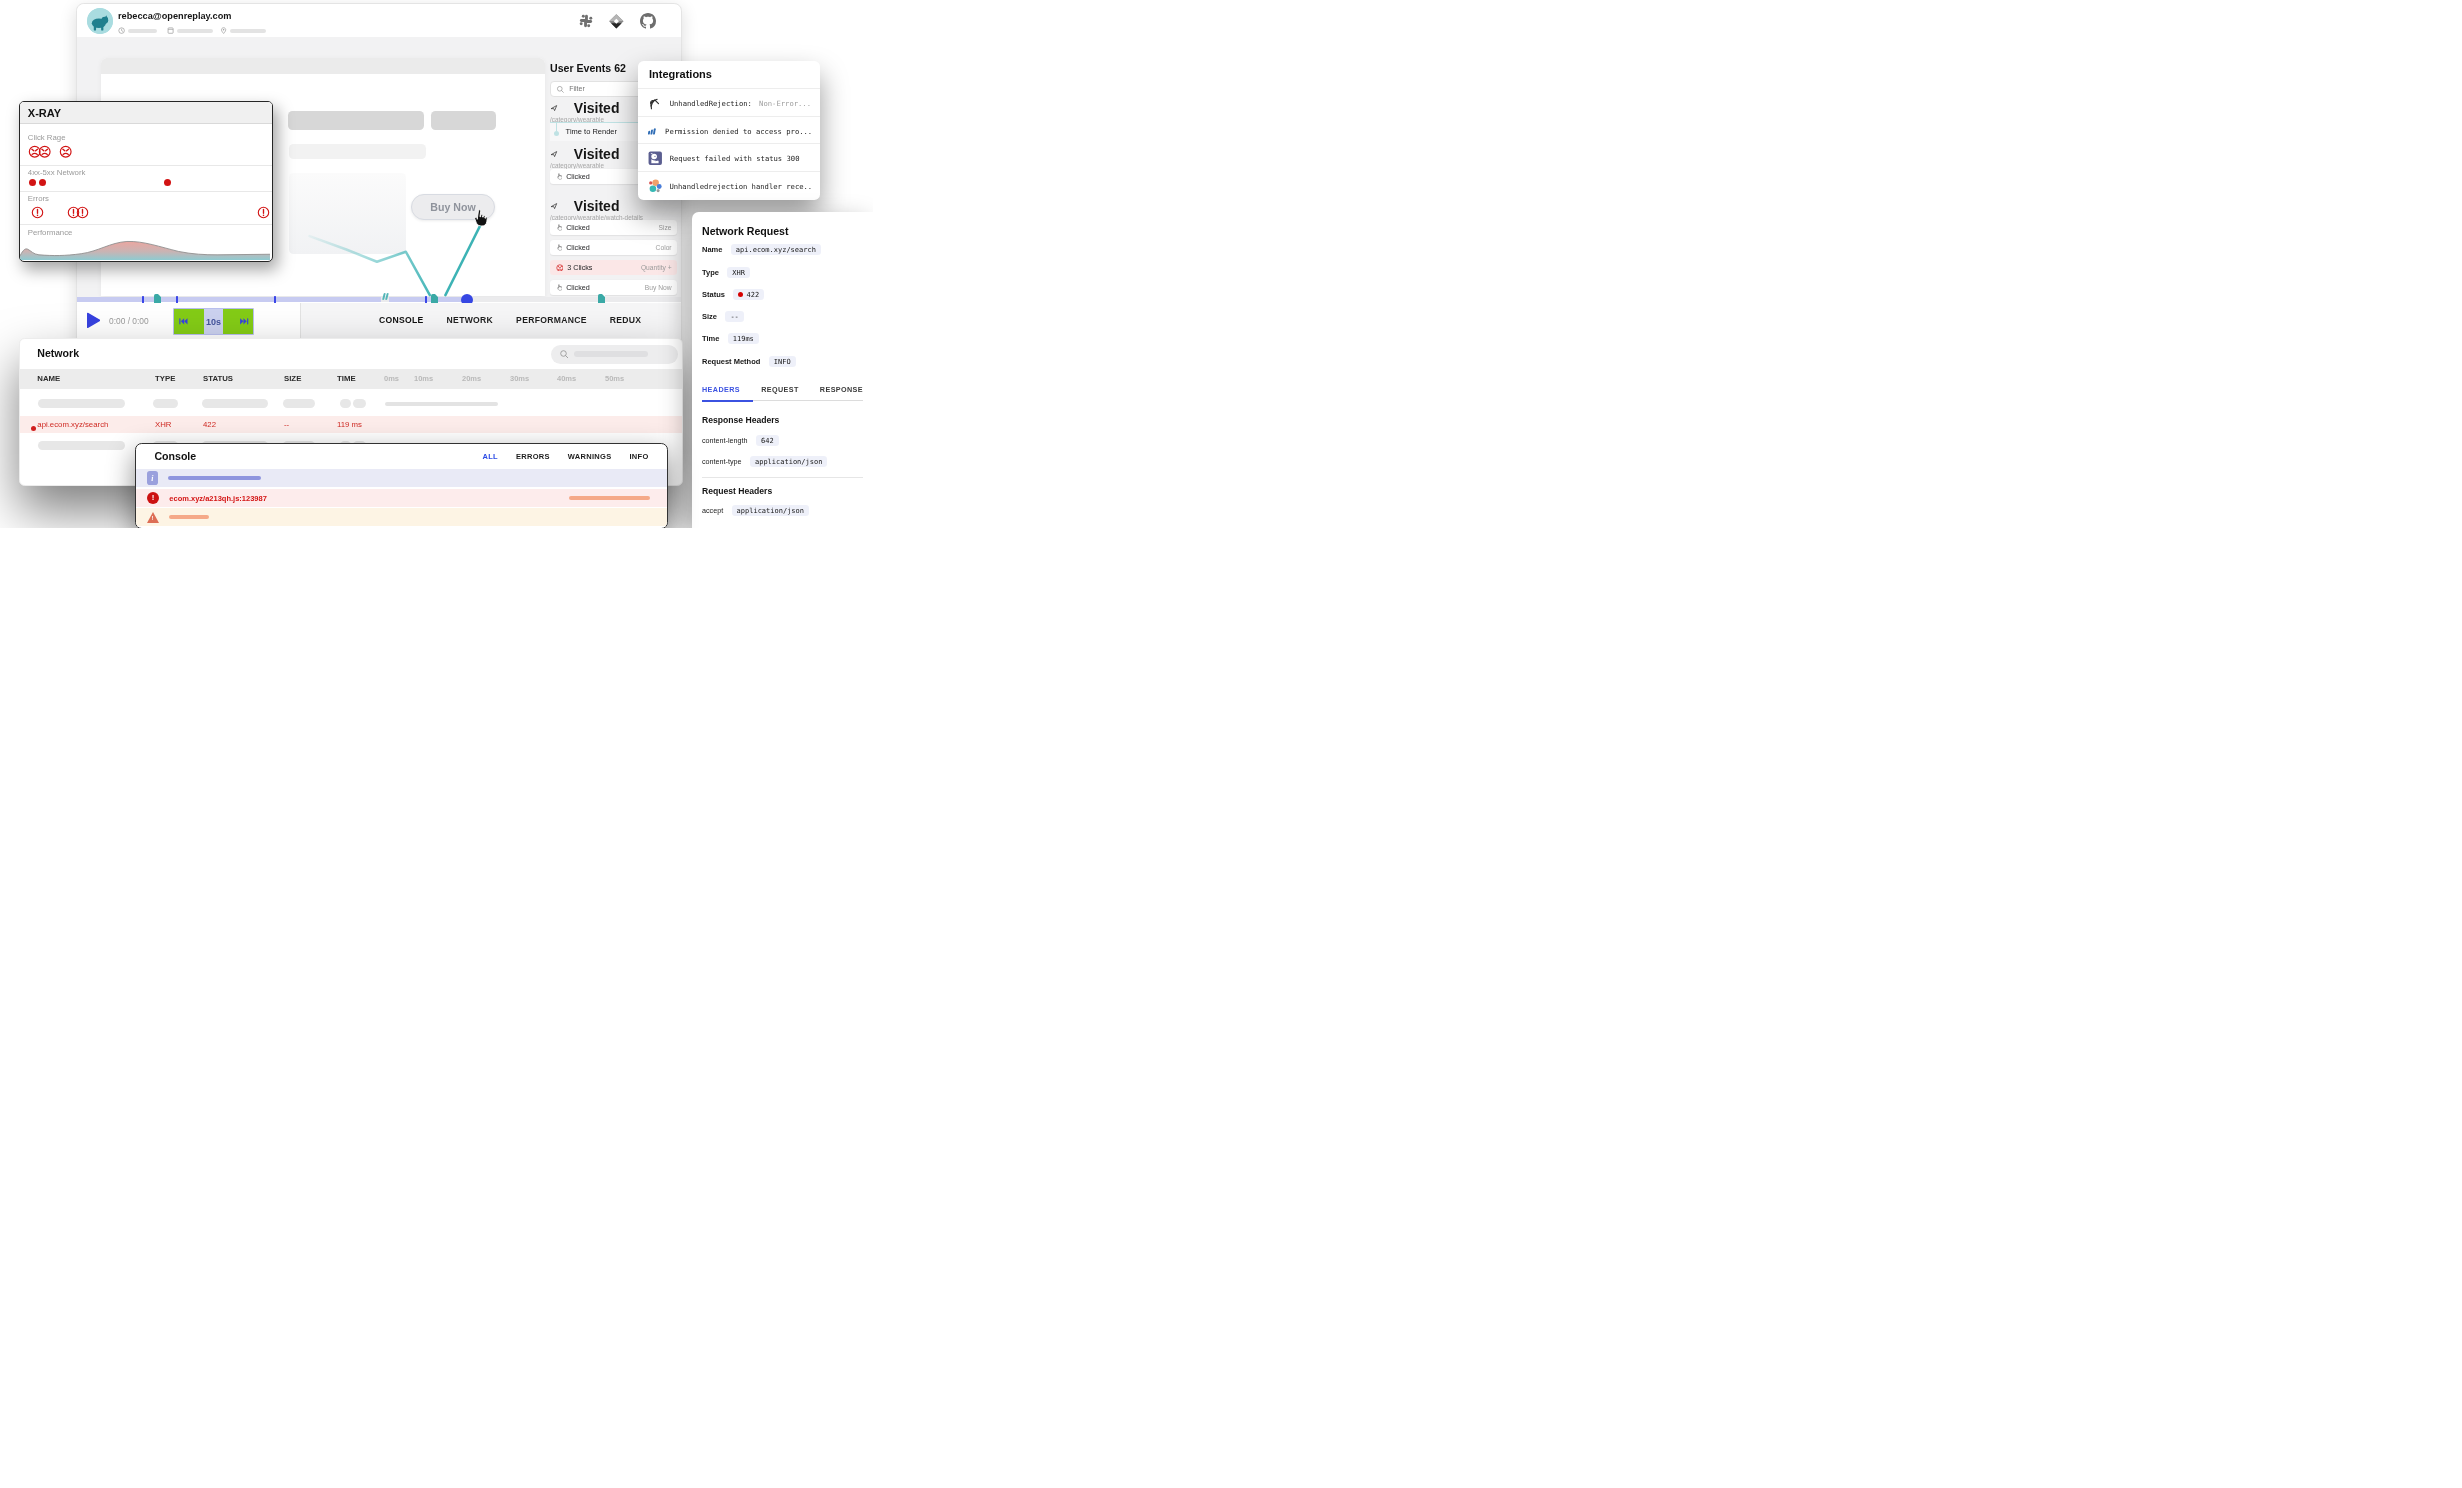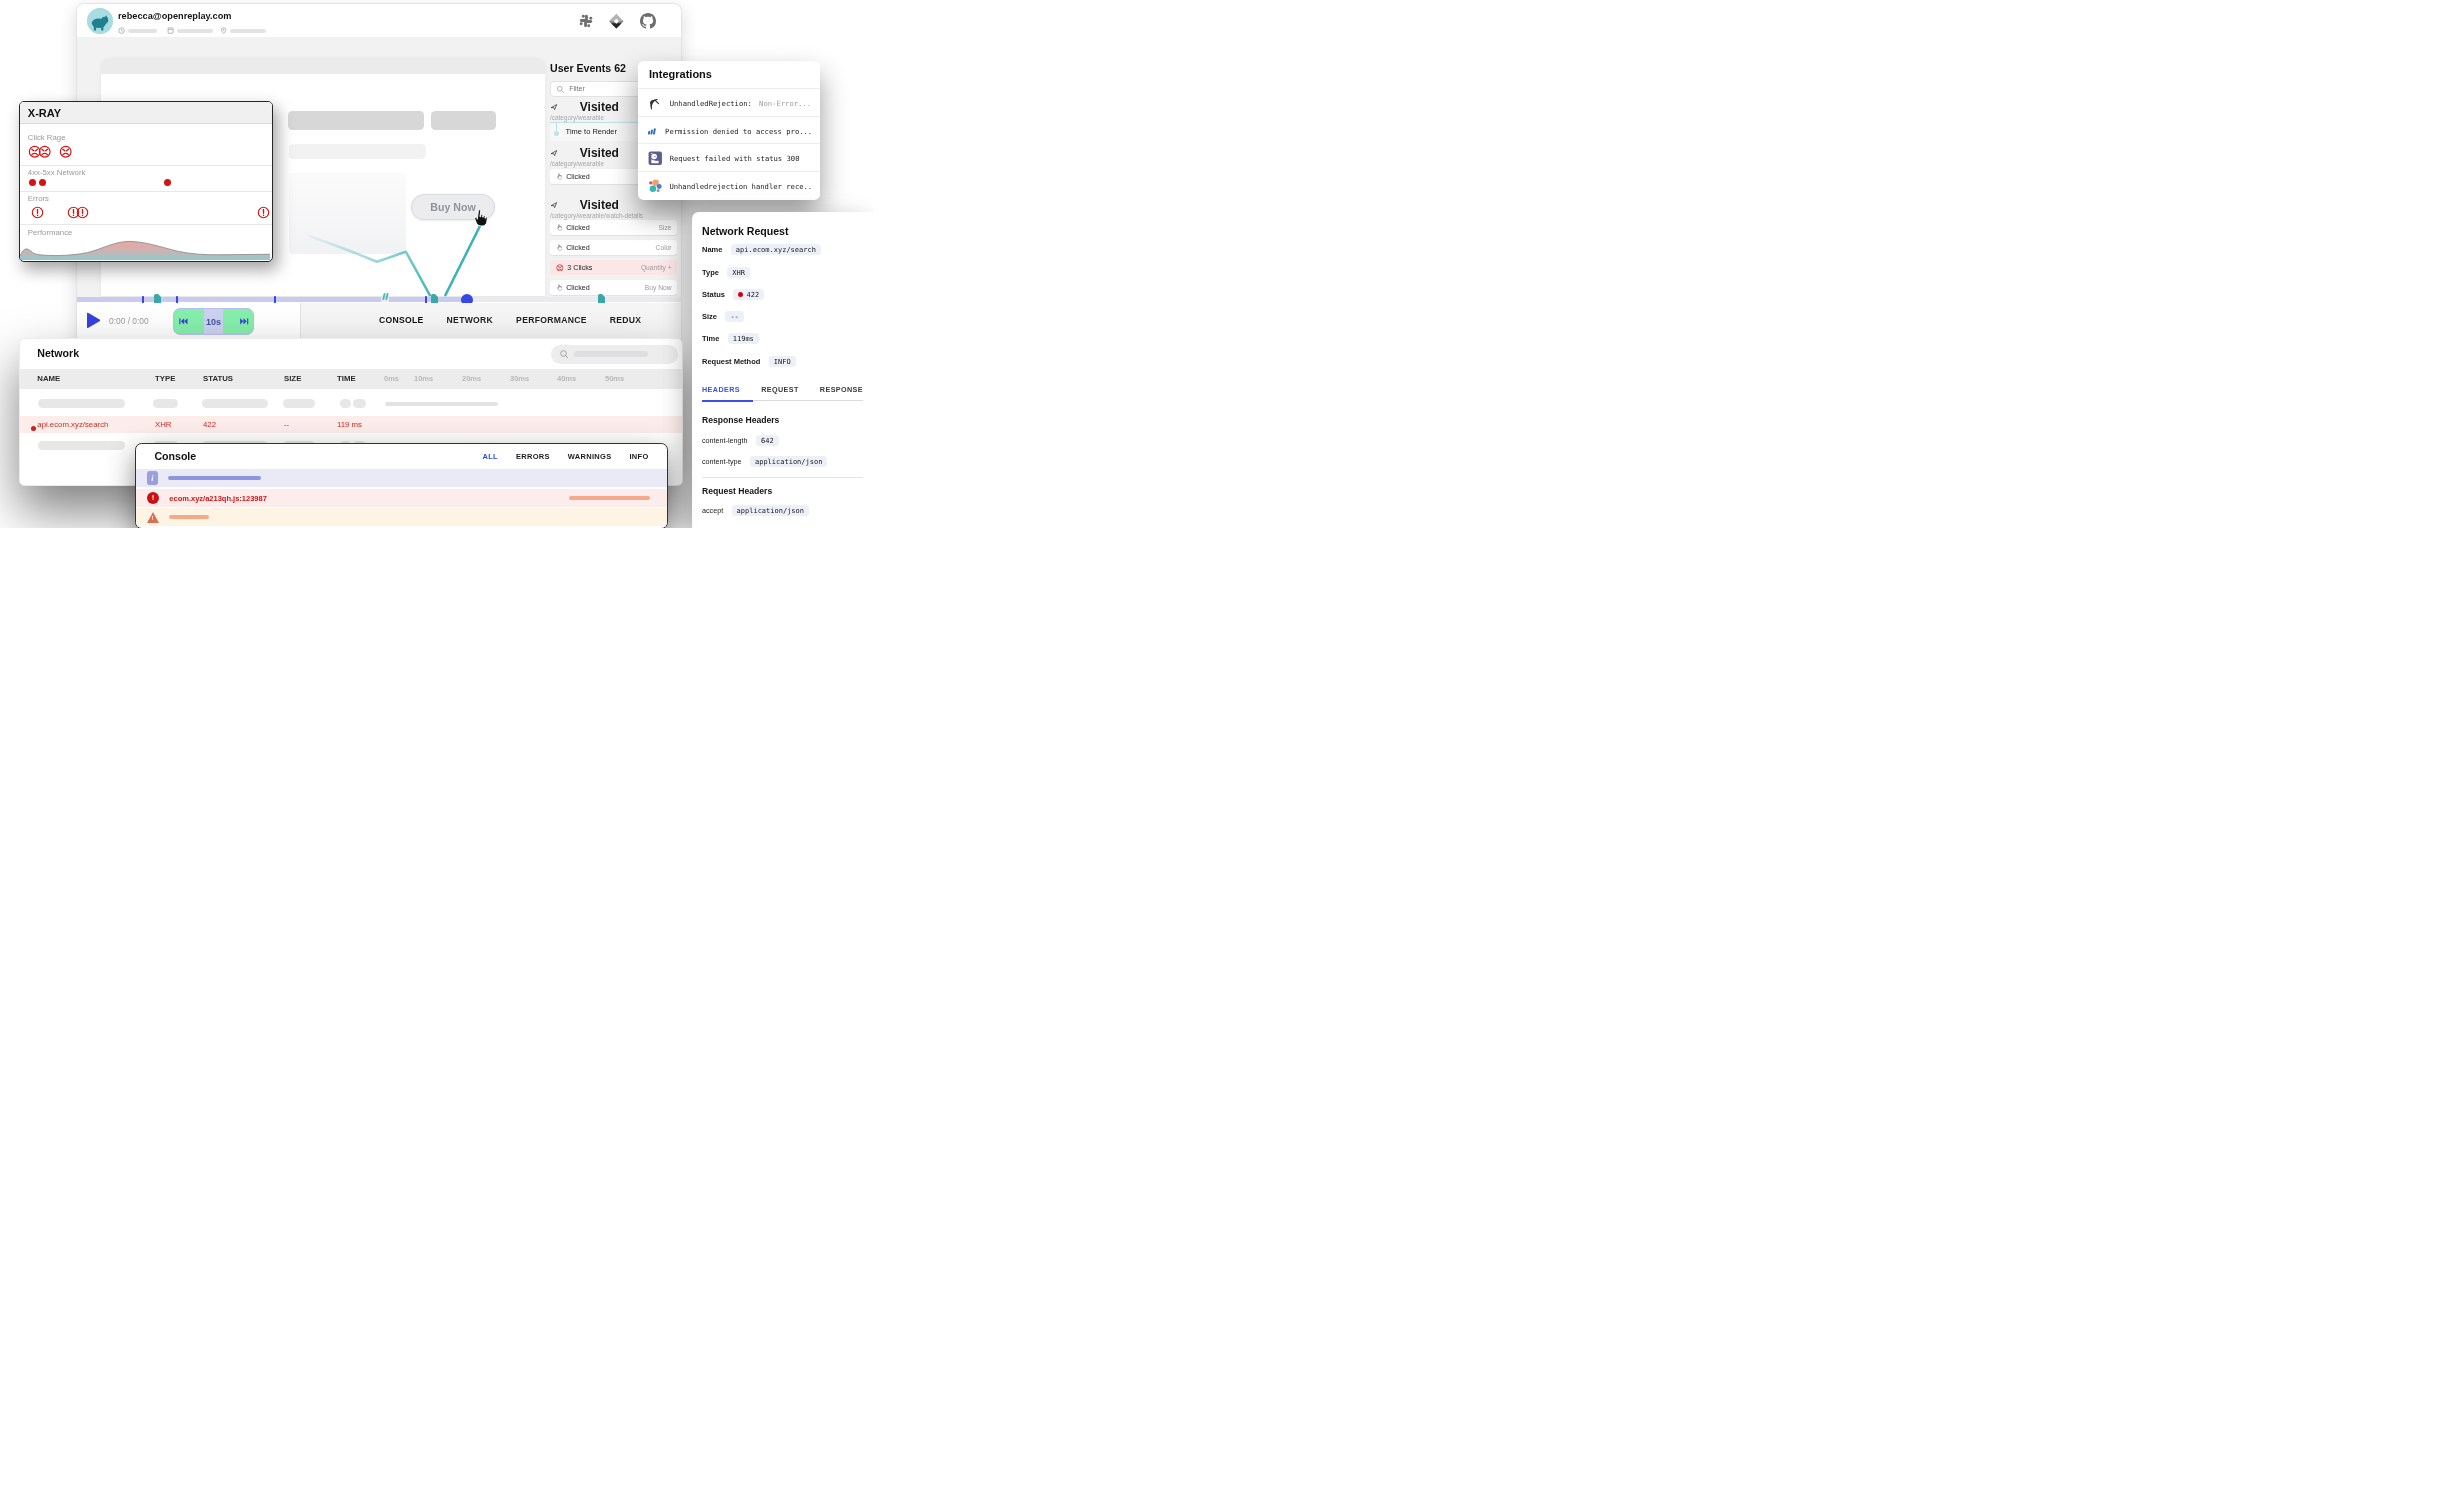--- a/index.html
+++ b/index.html
@@ -27,21 +27,21 @@
   .buynow{left:310px;top:136px;width:82px;height:24.5px;border-radius:13.4px;background:#ececee;
           border:0.8px solid #d8dbe2;box-shadow:0 1.1px 2.8px rgba(0,0,0,.08);display:flex;align-items:center;
           justify-content:center;font-size:10.6px;font-weight:600;color:#8f939c;}
 
   
   .uev{left:473px;top:22px;width:128px;height:237px;font-size:7.5px;}
   .uev-title{left:0;top:2.8px;font-size:10.6px;font-weight:700;color:#111;}
   .uev-filter{left:0;top:22px;width:124px;height:14px;background:#fff;border:0.6px solid #e2e2e2;border-radius:3.9px;
               display:flex;align-items:center;gap:3.3px;padding:0 4.5px;color:#9b9b9b;}
   .uev-filter input{border:0;outline:0;background:transparent;font:7px "Liberation Sans",sans-serif;color:#555;width:84px;}
-  .ev-head{display:flex;align-items:center;gap:22px;font-weight:700;font-size:12px;color:#161616;}
+  .ev-head{display:flex;align-items:center;gap:16px;font-weight:700;font-size:14px;color:#161616;}
   .ev-path{font-size:6.4px;color:#a8a8a8;margin-top:0.6px;}
   .ev-card{width:116px;height:15.6px;background:#fff;border-radius:3.3px;box-shadow:0 0.6px 1.1px rgba(0,0,0,.07);
            display:flex;align-items:center;gap:3.9px;padding:0 5.6px;font-size:7.2px;color:#1d1d1f;}
   .ev-card .tgt{margin-left:auto;color:#9c9c9c;font-size:6.7px;}
   .ttr{left:0;top:63px;width:128px;height:19px;background:#f7f7f8;}
   .ttr .hline{position:absolute;left:0;top:0;width:128px;height:1.4px;background:#bfe2e4;}
   .ttr .vline{position:absolute;left:5.6px;top:0;width:1.4px;height:9.5px;background:#bfe2e4;}
   .ttr .dot{position:absolute;left:3.6px;top:9px;width:5.6px;height:5.6px;border-radius:50%;background:#bfe2e4;}
   .ttr .lbl{position:absolute;left:15.6px;top:5px;font-size:7.5px;color:#1d1d1f;}
 
@@ -52,21 +52,21 @@
   .tl-doc{position:absolute;top:-2.8px;width:7.2px;height:10.6px;background:#3aa9a6;border-radius:1.7px;}
   .tl-doc:after{content:"";position:absolute;right:0;top:0;border-style:solid;border-width:0 3.3px 3.3px 0;
                 border-color:transparent #fff transparent transparent;}
   .tl-play{position:absolute;top:-3.3px;width:12.3px;height:12.3px;border-radius:50%;background:#3647e3;}
   .tl-q{position:absolute;top:-3.9px;width:1.7px;height:6.7px;background:#54b6b8;border-radius:1.1px;transform:skewX(-14deg);}
 
   
   .controls{left:0;top:299px;right:0;height:36px;background:#fff;border-bottom:0.6px solid #ddd;}
   .controls .rightbg{position:absolute;left:223px;top:0;right:0;bottom:0;background:#f6f6f7;border-left:0.6px solid #e3e3e3;}
   .ctime{left:32px;top:13.4px;font-size:8.4px;color:#9a9a9a;}
-  .skipgrp{left:96px;top:5.6px;width:79px;height:24.5px;border:1.1px solid #b9c0ee;border-radius:7px;background:#86efac;
+  .skipgrp{left:96px;top:5.6px;width:79px;height:24.5px;border:1.1px solid #b9c0ee;border-radius:1px;background:#84cc16;
            display:flex;overflow:hidden;gap:12px;}
   .skipgrp .seg{flex:1;display:flex;align-items:center;justify-content:center;}
   .skipgrp .mid{background:#ccd2f0;font-size:9px;font-weight:700;color:#44549c;}
   .ptabs{left:302px;top:0;height:35px;display:flex;gap:23px;align-items:center;font-size:8.6px;letter-spacing:0.3px;color:#1f1f1f;}
   .ptabs .t0{font-weight:800;color:#0f0f0f;}
   .ptabs .t{font-weight:600;}
 
   
   .xray{left:19px;top:101px;width:252px;height:159px;background:#fff;border:1.1px solid #262626;border-radius:5px;
         box-shadow:4.5px 7.8px 15.6px rgba(0,0,0,.35);overflow:hidden;}

